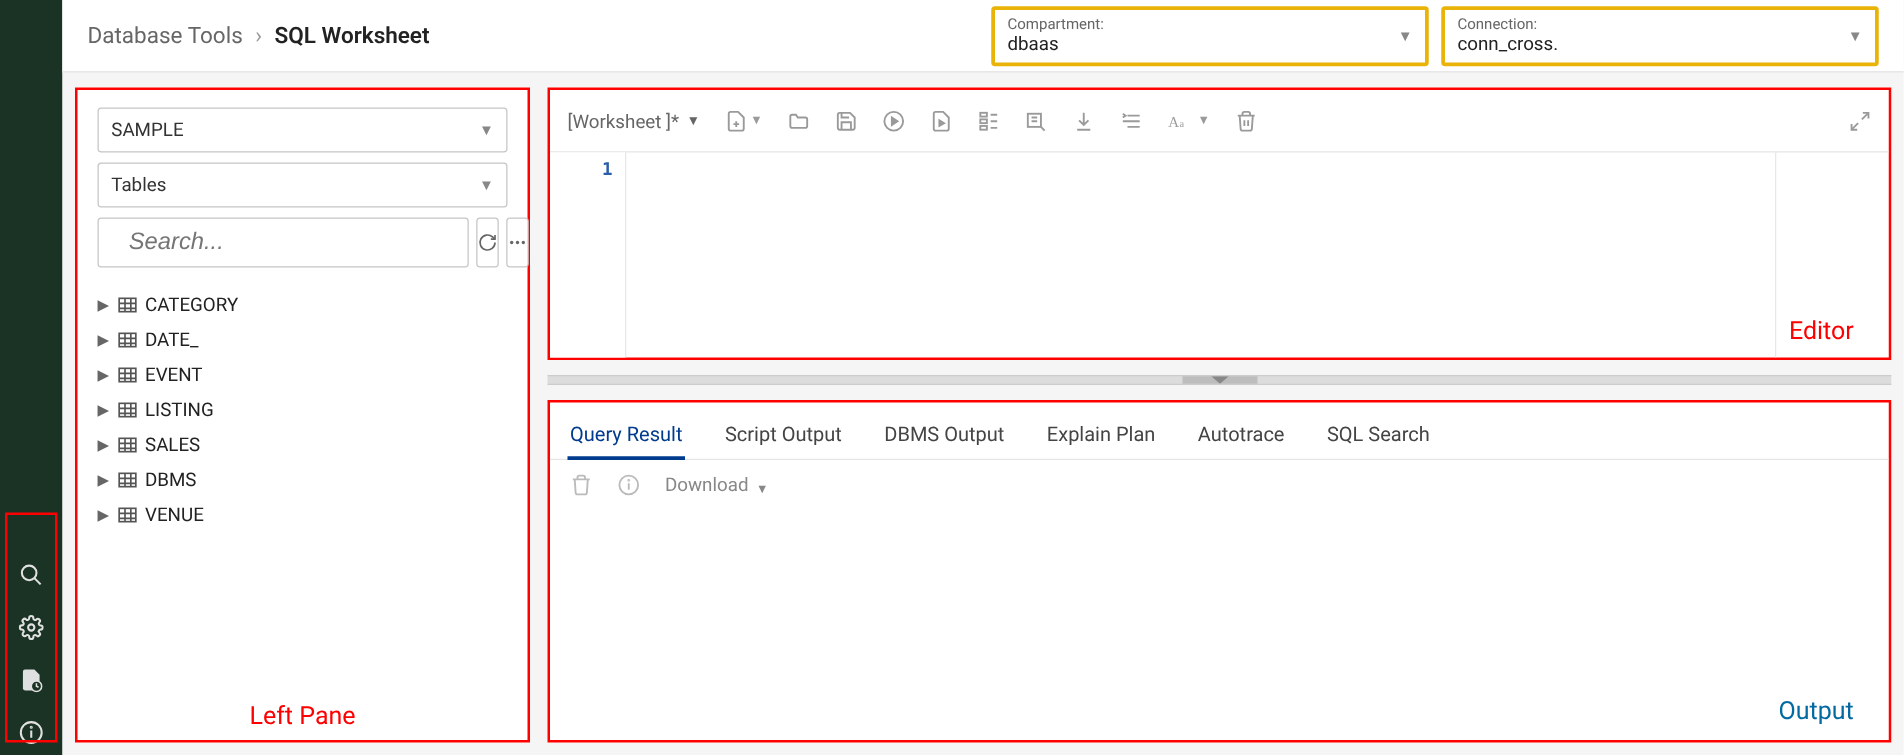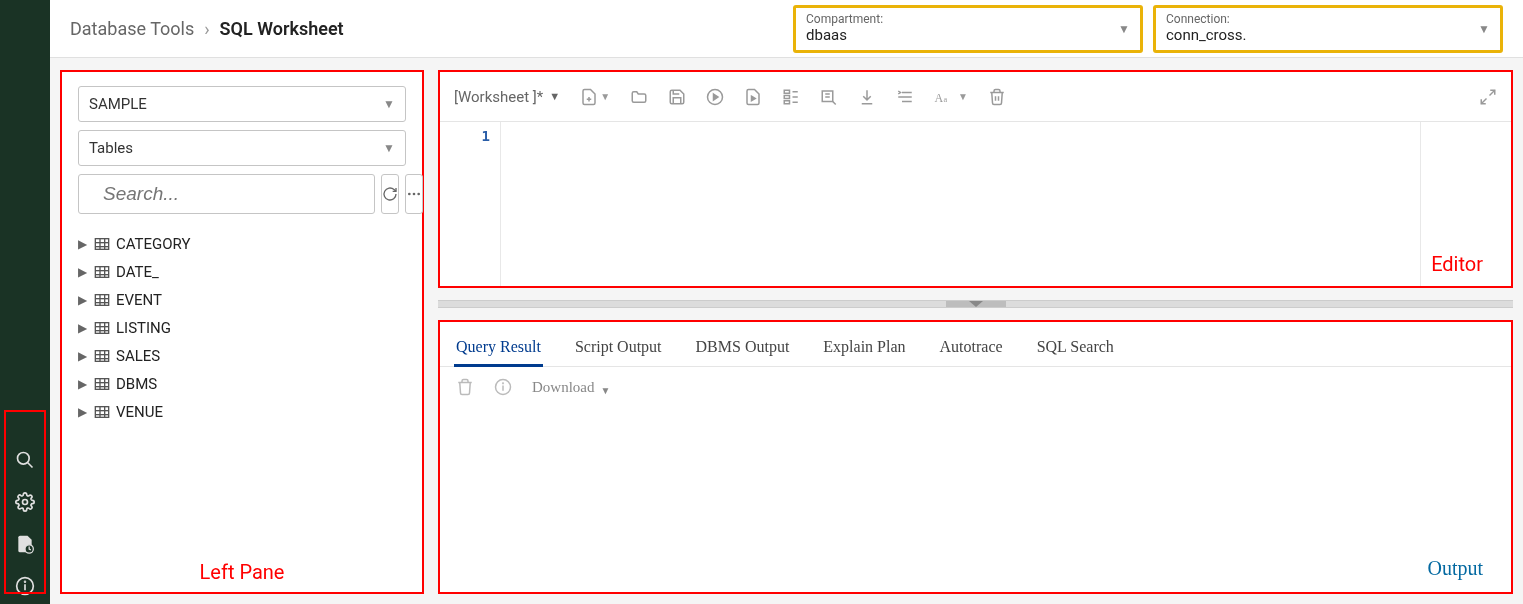--- a/index.html
+++ b/index.html
@@ -279,21 +279,20 @@
   align-items: center;
   justify-content: center;
 }
 .output-panel {
   flex: 1;
   border: 2px solid red;
   background: #fff;
   display: flex;
   flex-direction: column;
   position: relative;
-  font-family: Liberation Serif, serif;
 }
 .out-tabs {
   display: flex;
   gap: 30px;
   padding: 10px 14px 0 14px;
   border-bottom: 1px solid #e5e5e5;
 }
 .out-tab {
   padding: 6px 2px 10px 2px;
   font-size: 16px;

